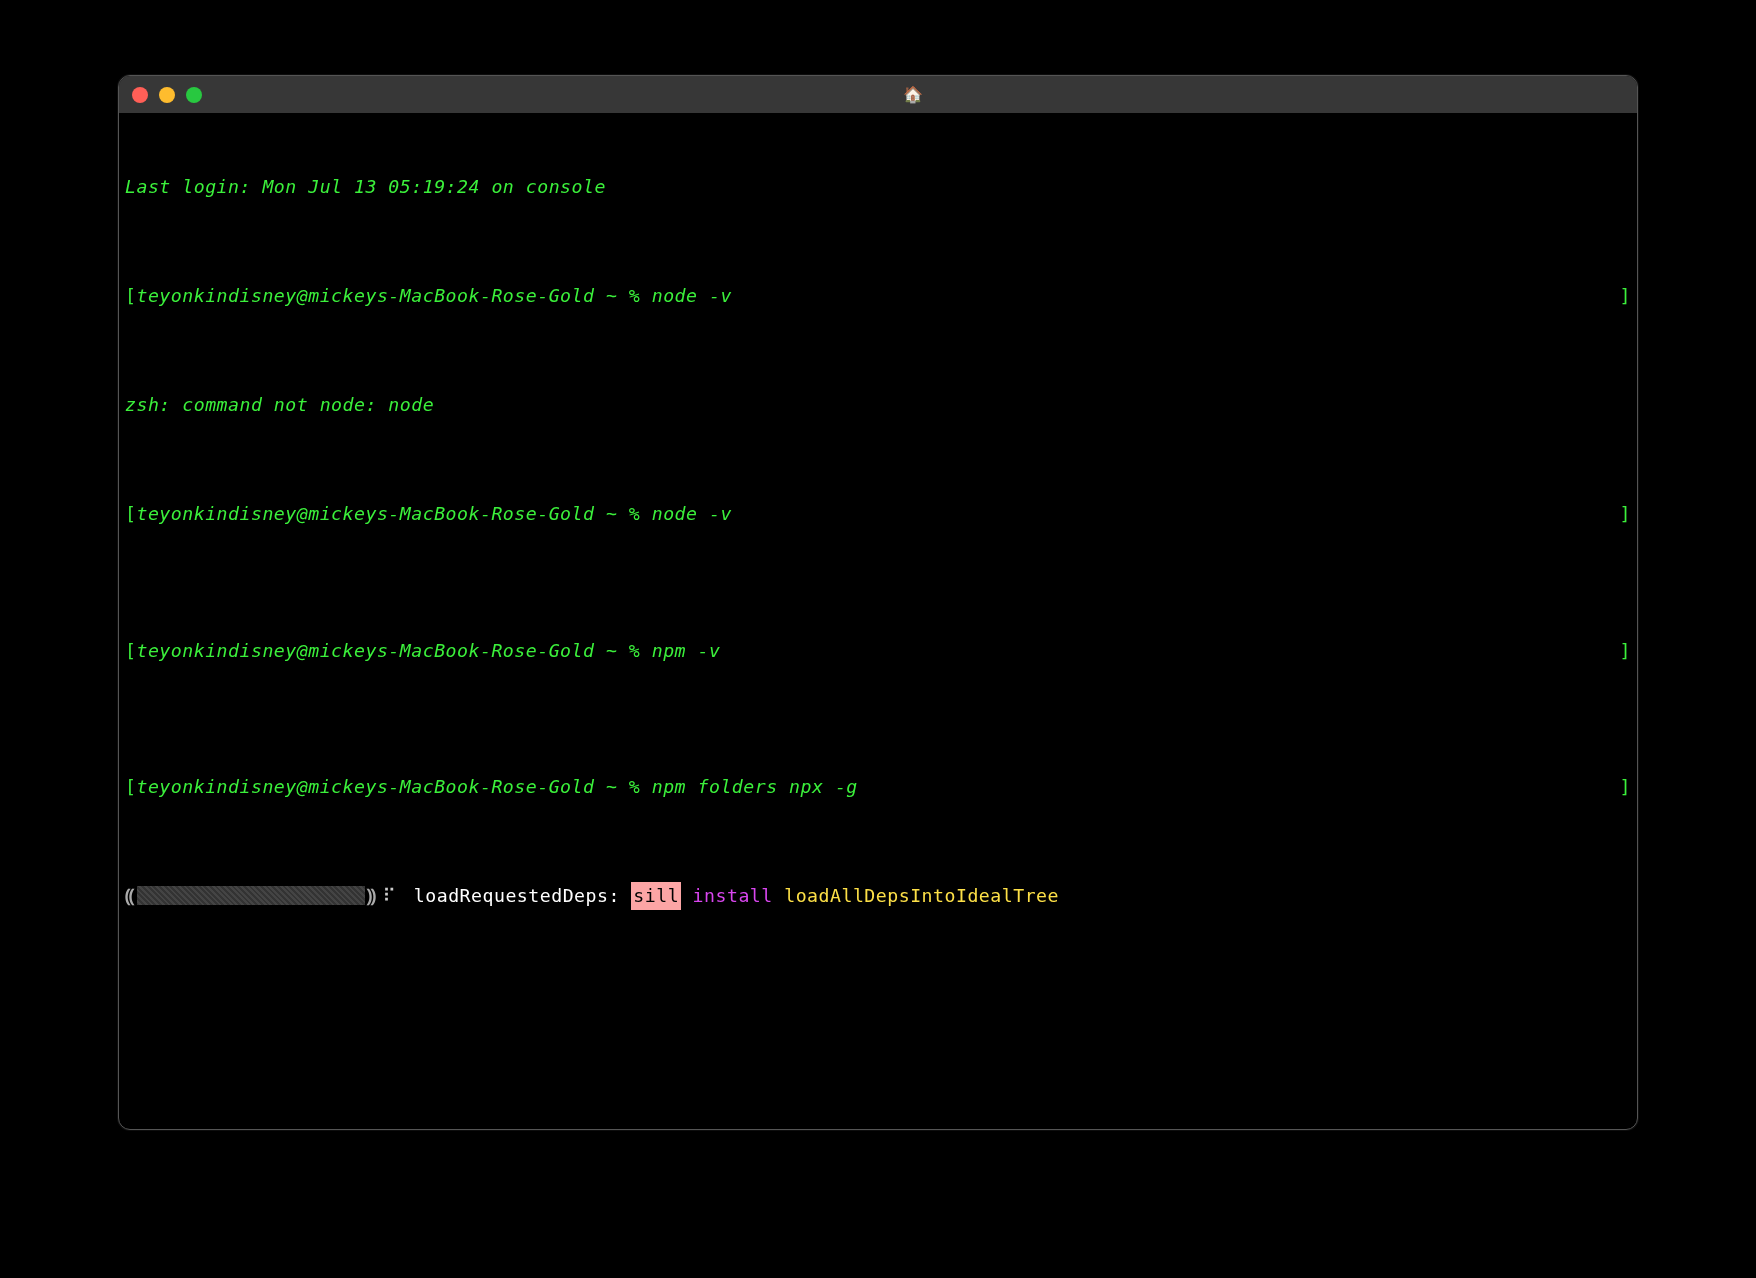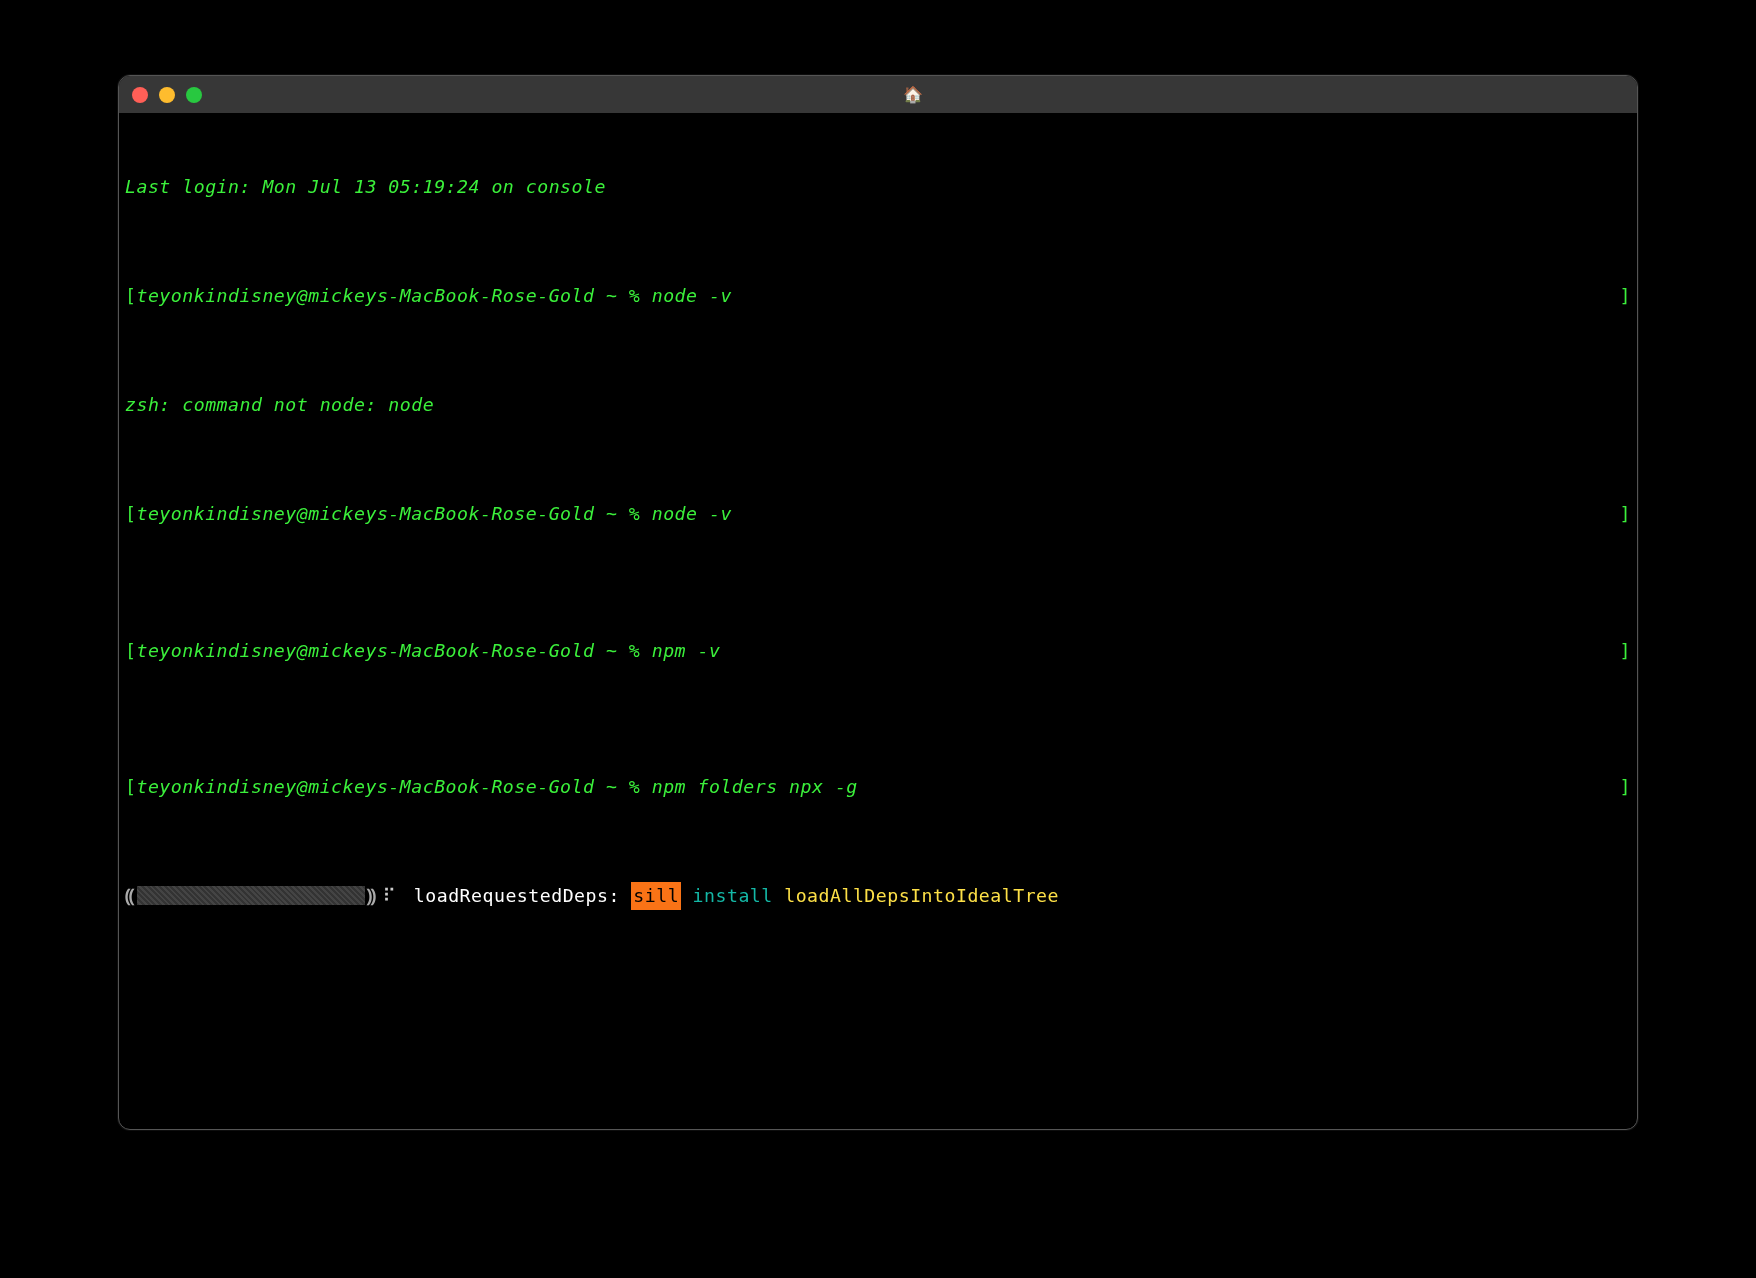--- a/index.html
+++ b/index.html
@@ -113,25 +113,25 @@
     .bar-paren {
       color: #aaa;
       font-weight: bold;
     }
     .spinner-dots {
       color: #ccc;
       margin: 0 6px;
     }
     .phase-label { color: #ffffff; }
     .sill-badge {
-      background: #f97316;
+      background: #fca5a5;
       color: #000;
       padding: 0 2px;
     }
-    .magenta { color: #14b8a6; }
+    .magenta { color: #d946ef; }
     .tail { color: #fde047; }
   </style>
 </head>
 <body>
 
 <div class="terminal-window">
   <div class="title-bar">
     <div class="traffic-lights">
       <div class="light red"></div>
       <div class="light yellow"></div>

